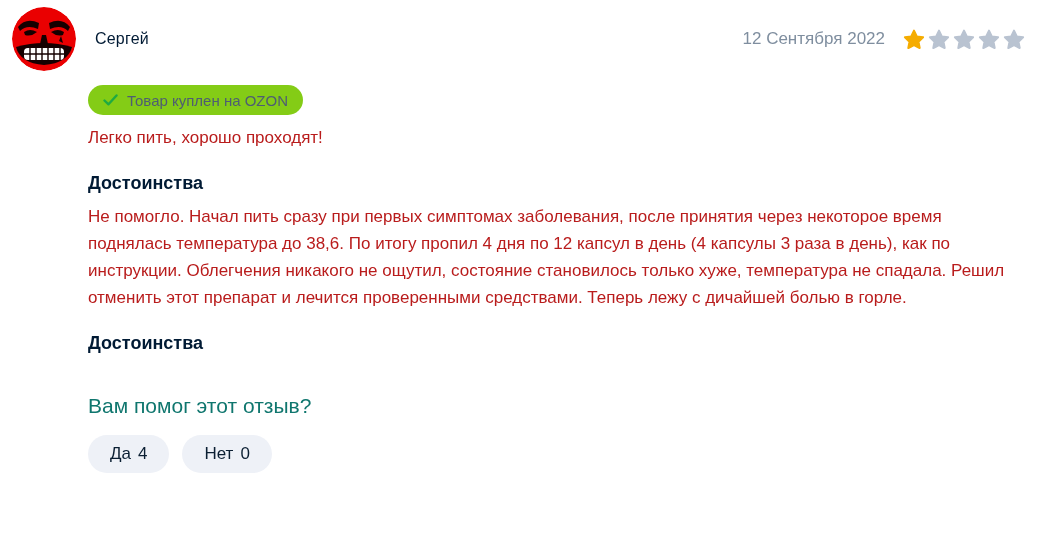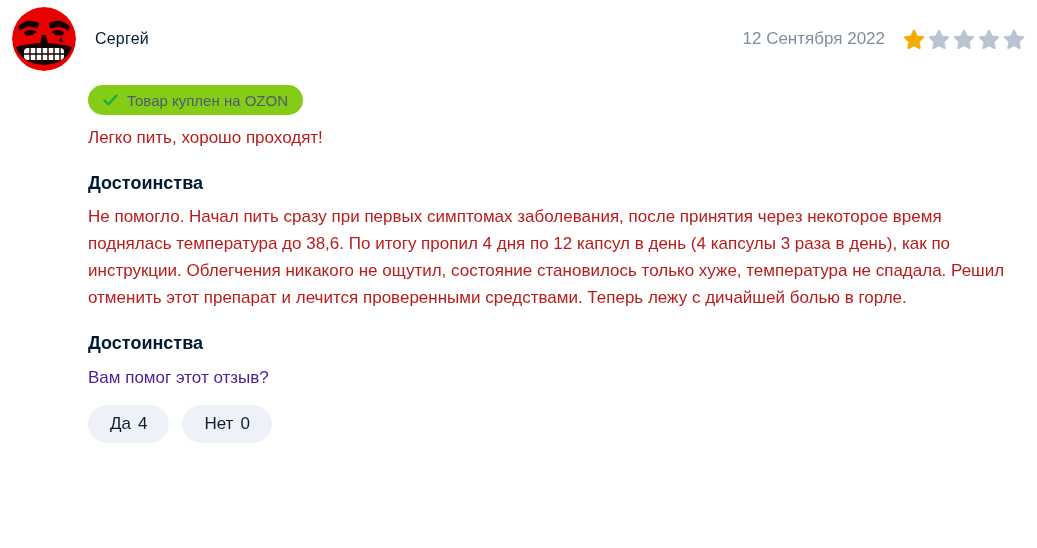--- a/index.html
+++ b/index.html
@@ -45,22 +45,22 @@
     margin-top: 22px;
     font-size: 18px; font-weight: bold; color: #001a34;
   }
   .section-text {
     margin-top: 9px;
     font-size: 17px; line-height: 27px; color: #b91c1c;
     max-width: 940px;
   }
 
   .helpful-question {
-    margin-top: 14px;
-    font-size: 17px; color: #4c1d95;
+    margin-top: 40px;
+    font-size: 21px; color: #0f766e;
   }
   .vote-row { margin-top: 17px; display: flex; gap: 13px; }
   .vote-btn {
     display: inline-flex; align-items: center; gap: 7px;
     background: #eef1f7; border: none; cursor: pointer;
     height: 38px; border-radius: 19px; padding: 0 22px;
     font-family: "Liberation Sans", sans-serif;
     font-size: 17px; color: #0b1f33;
   }
 </style>

